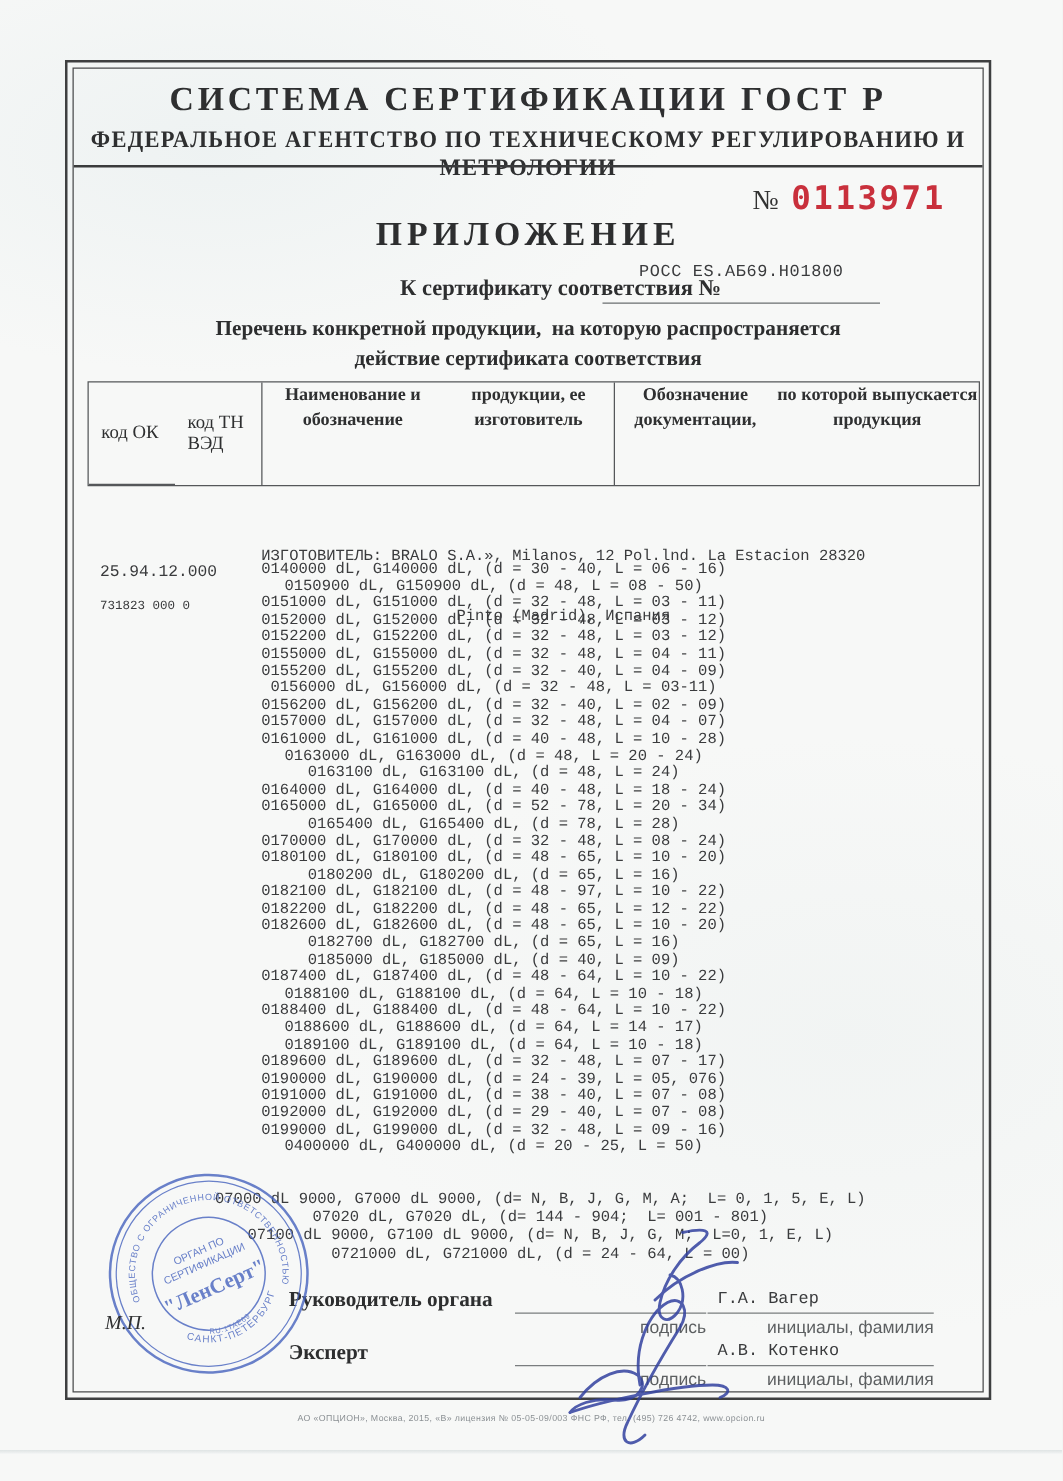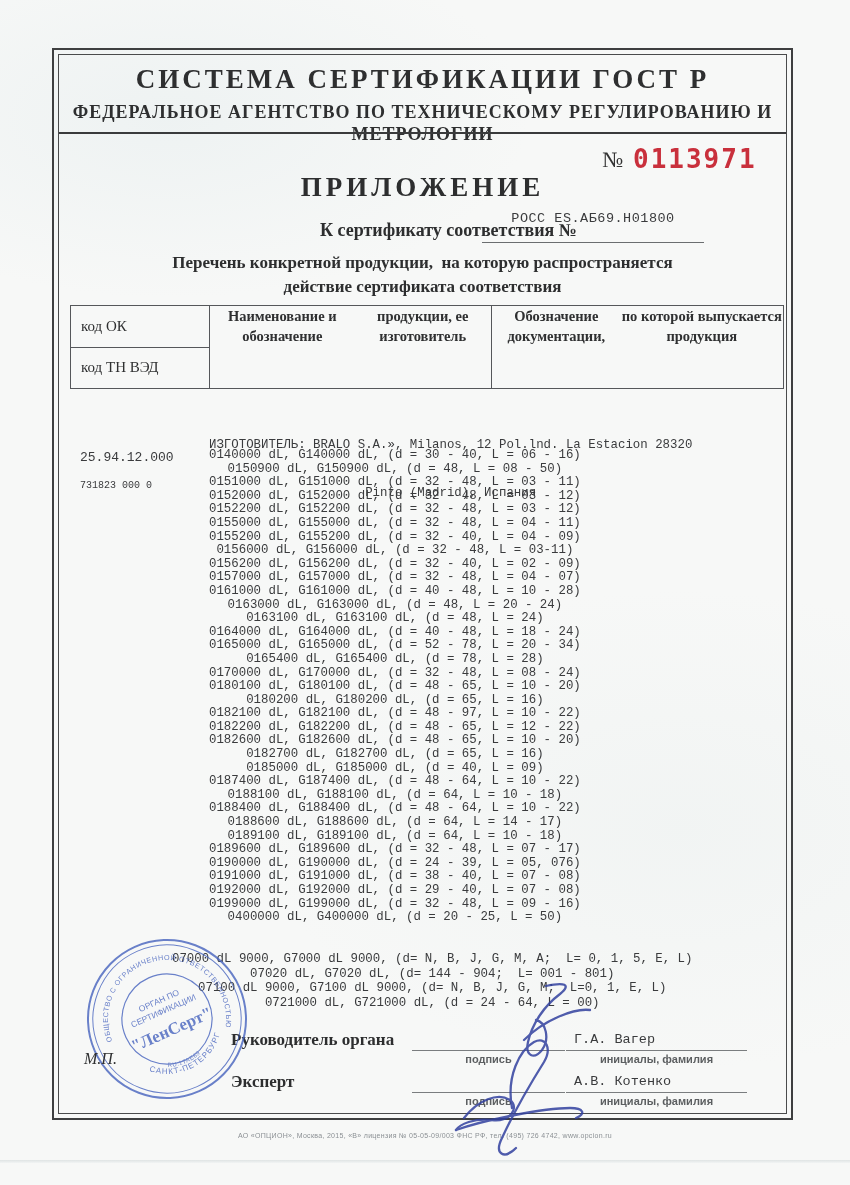--- a/index.html
+++ b/index.html
@@ -56,21 +56,21 @@
     border-bottom:1.3px solid #6b6e70; text-align:center;
   }
   .cert-number{ font-family:"Liberation Mono", monospace; font-size:13.5px; color:#3a3b3c; letter-spacing:.5px; }
   .subtitle{ position:absolute; left:0; width:100%; text-align:center;
     font-size:17px; font-weight:bold; color:#2d2e2f; white-space:pre; }
   .subtitle.l1{ top:203px; }
   .subtitle.l2{ top:227px; }
   
   .tbl{ position:absolute; left:16px; top:255px; width:714px; height:84px;
     border:1.5px solid #55575a; display:flex; }
-  .tbl-col1{ width:139px; border-right:1.5px solid #55575a; display:flex; flex-direction:column; }
+  .tbl-col1{ width:139px; border-right:1.5px solid #55575a; display:flex; flex-direction:row; }
   .tbl-col1 .cell{ flex:1; display:flex; align-items:center; padding-left:10px;
     font-size:15px; color:#2f3031; }
   .tbl-col1 .cell.top{ border-bottom:1.4px solid #55575a; }
   .tbl-col2{ width:282px; border-right:1.5px solid #55575a; }
   .tbl-col3{ flex:1; }
   .tbl-col2,.tbl-col3{ display:flex; justify-content:center;
     text-align:center; font-size:14.5px; font-weight:bold; line-height:20px; color:#2f3031; }
   
   .mono{ font-family:"Liberation Mono", monospace; color:#3a3b3d;text-align:center; }
   .manufacturer{ position:absolute; left:155px; top:355px; font-size:12.4px; line-height:16px; white-space:pre; }
@@ -83,21 +83,21 @@
   
   .mp{ position:absolute; left:30px; top:1000px; font-size:16px; color:#2f3031; z-index:4;font-style:italic; }
   .role{ position:absolute; left:177px; font-size:17px; font-weight:bold; color:#2d2e2f; }
   .role.r1{ top:980px; } .role.r2{ top:1022px; }
   .sigline{ position:absolute; height:1.3px; background:#7a7d7f; }
   .sl-1a{ left:358px; top:1000px; width:153px; }
   .sl-1b{ left:512px; top:1000px; width:181px; }
   .sl-2a{ left:358px; top:1042px; width:153px; }
   .sl-2b{ left:512px; top:1042px; width:181px; }
   .caption{ position:absolute; font-family:"Liberation Sans", sans-serif;
-    font-size:11px; color:#5c5f61; text-align:center;font-weight:bold; }
+    font-size:14px; color:#5c5f61; text-align:right; }
   .cap-1a{ left:358px; top:1003px; width:153px; }
   .cap-1b{ left:512px; top:1003px; width:181px; }
   .cap-2a{ left:358px; top:1045px; width:153px; }
   .cap-2b{ left:512px; top:1045px; width:181px; }
   .sig-name{ position:absolute; left:520px; font-size:13.5px; white-space:pre; }
   .sig-name.n1{ top:982px; } .sig-name.n2{ top:1024px; }
   
   .stamp-wrap{ position:absolute; left:29px; top:885px; width:168px; height:168px;
     transform:rotate(-24deg); opacity:.8; z-index:3; }
   .ink-wrap{ position:absolute; left:340px; top:930px; width:240px; height:185px; z-index:3; }

